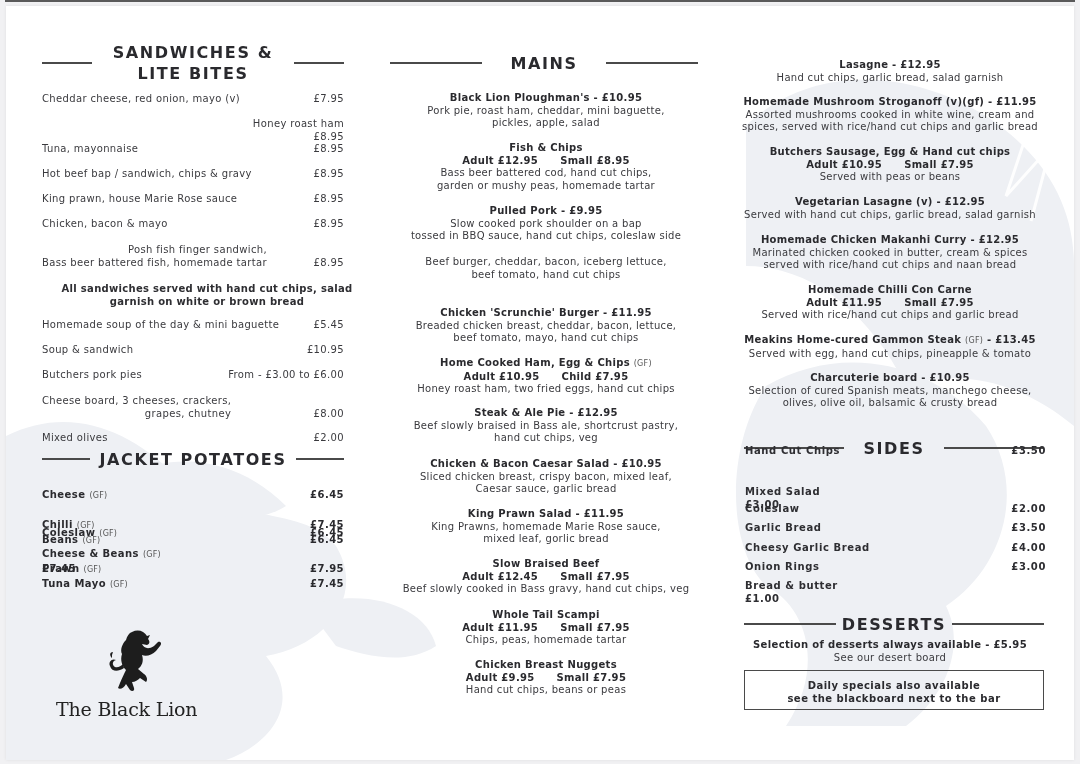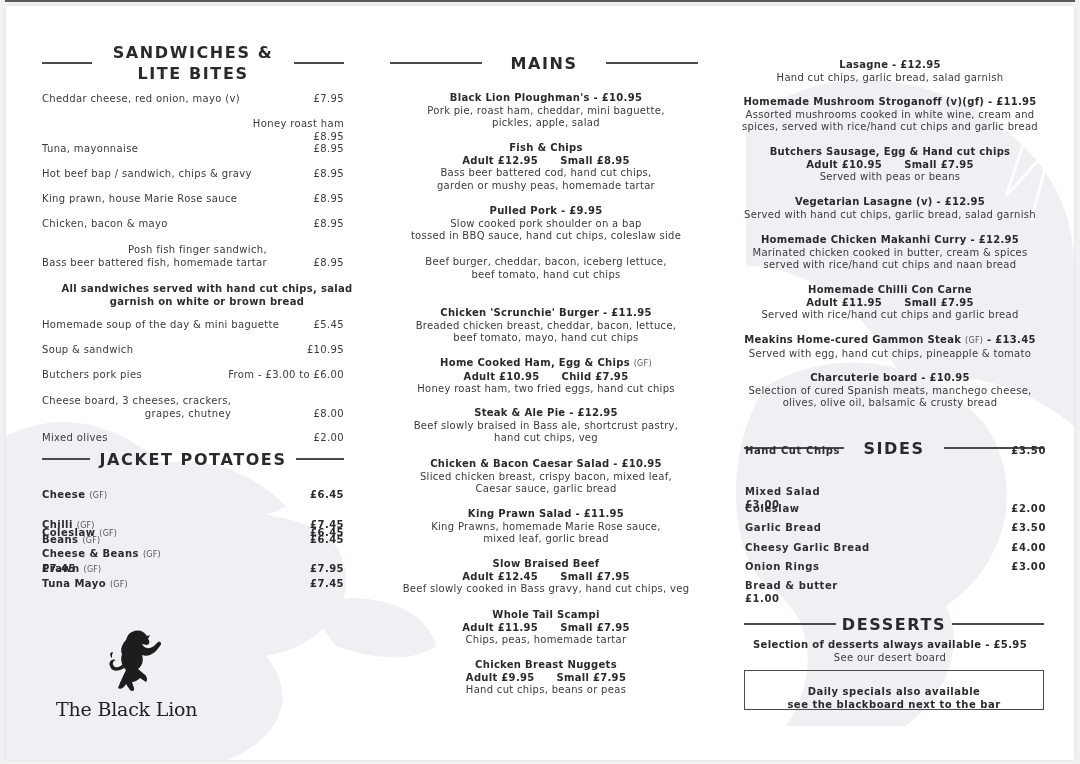--- a/index.html
+++ b/index.html
@@ -46,21 +46,21 @@
   .dish .gf { font-weight: normal; font-size: 8px; color: #555; }
   .dish .ddesc { display: block; }
 
   .srow { position: absolute; left: 11px; width: 301px; display: flex; justify-content: space-between; font-size: 10px; font-weight: bold; letter-spacing: 0.6px; color: #2e2e32; line-height: 13px; }
 
   .dess-line { position: absolute; left: 0; width: 312px; text-align: center; font-size: 10px; line-height: 13px; letter-spacing: 0.35px; }
   .special-box {
     position: absolute; left: 10px; top: 664px; width: 300px; height: 40px;
     border: 1.5px solid #4a4a4a; box-sizing: border-box;
     text-align: center; font-weight: bold; font-size: 10px; line-height: 13px; letter-spacing: 0.5px; color: #2a2a2e;
-    padding-top: 14px;
+    padding-top: 8px;
   }
 
   .logo { position: absolute; left: 50px; top: 622px; width: 150px; height: 100px; }
   .logo .lion { position: absolute; left: 42px; top: 0; width: 70px; height: 70px; }
   .logo .brand { position: absolute; left: 0; top: 70px; font-family: "DejaVu Serif", serif; font-size: 19px; color: #222; white-space: nowrap; letter-spacing: -0.2px; }
 </style>
 </head>
 <body>
 
 <div class="topbar"></div>

